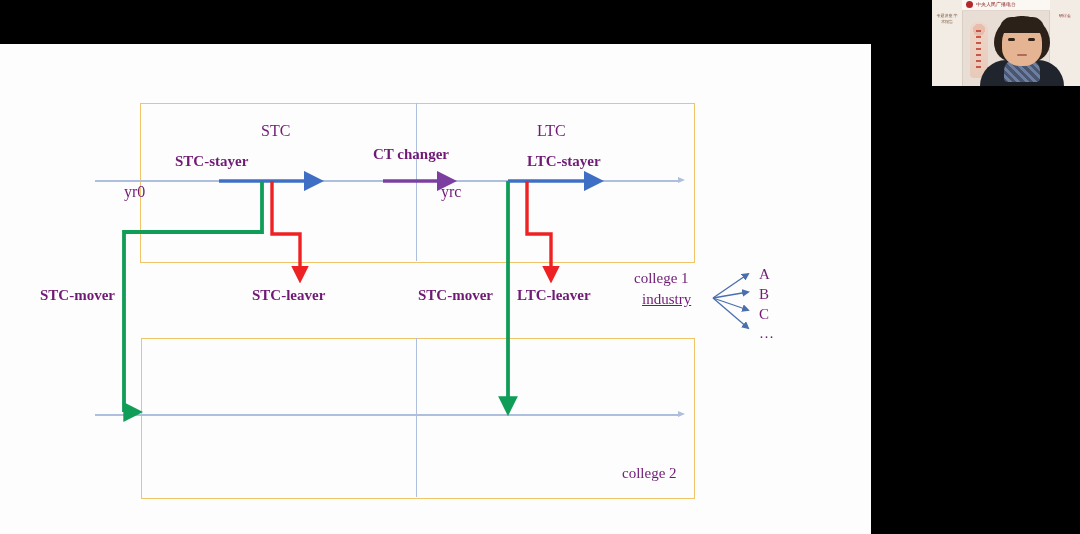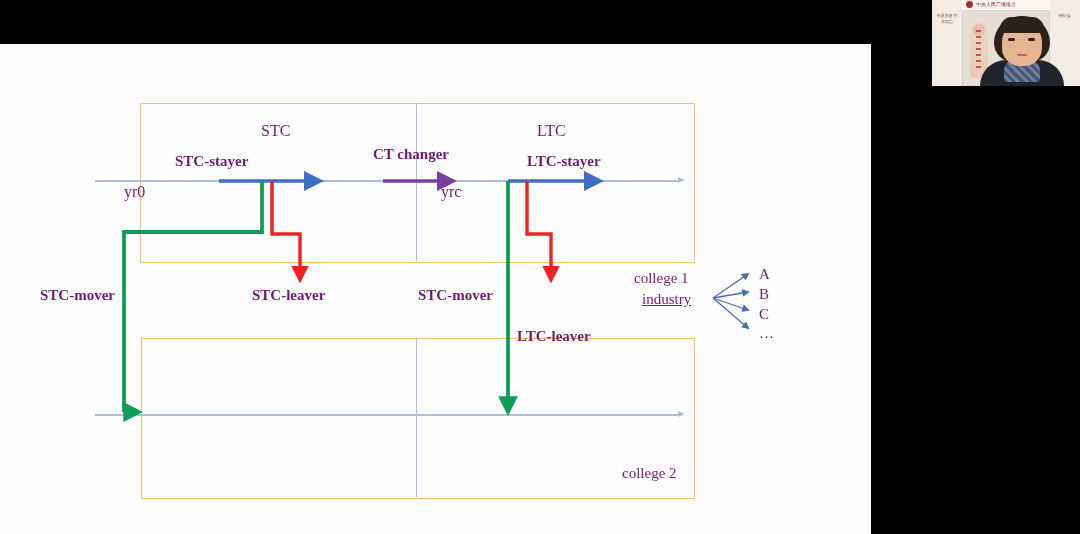--- a/index.html
+++ b/index.html
@@ -67,21 +67,21 @@
     <div class="lbl plain" style="left:124px;top:139px;font-size:16px;">yr0</div>
     <div class="lbl plain" style="left:401px;top:139px;font-size:16px;margin-left:40px;">yrc</div>
 
     <div class="lbl bold" style="left:175px;top:109px;font-size:15px;">STC-stayer</div>
     <div class="lbl bold" style="left:373px;top:102px;font-size:15px;">CT changer</div>
     <div class="lbl bold" style="left:527px;top:109px;font-size:15px;text-align:right;">LTC-stayer</div>
 
     <div class="lbl bold" style="left:252px;top:243px;font-size:15px;font-family:Liberation Serif, serif;">STC-leaver</div>
     <div class="lbl bold" style="left:40px;top:243px;font-size:15px;">STC-mover</div>
     <div class="lbl bold" style="left:418px;top:243px;font-size:15px;">STC-mover</div>
-    <div class="lbl bold" style="left:517px;top:243px;font-size:15px;margin-top:41px;">LTC-leaver</div>
+    <div class="lbl bold" style="left:517px;top:243px;font-size:15px;">LTC-leaver</div>
 
     <div class="lbl plain" style="left:642px;top:247px;font-size:15px;text-decoration:underline;">industry</div>
     <div class="lbl plain" style="left:759px;top:222px;font-size:15px;">A</div>
     <div class="lbl plain" style="left:759px;top:242px;font-size:15px;">B</div>
     <div class="lbl plain" style="left:759px;top:262px;font-size:15px;">C</div>
     <div class="lbl plain" style="left:759px;top:281px;font-size:15px;">…</div>
 
     <svg class="overlay" viewBox="0 0 871 490" preserveAspectRatio="none">
       <defs>
         <marker id="ahBlue" markerWidth="6" markerHeight="6" refX="4.2" refY="3" orient="auto">

